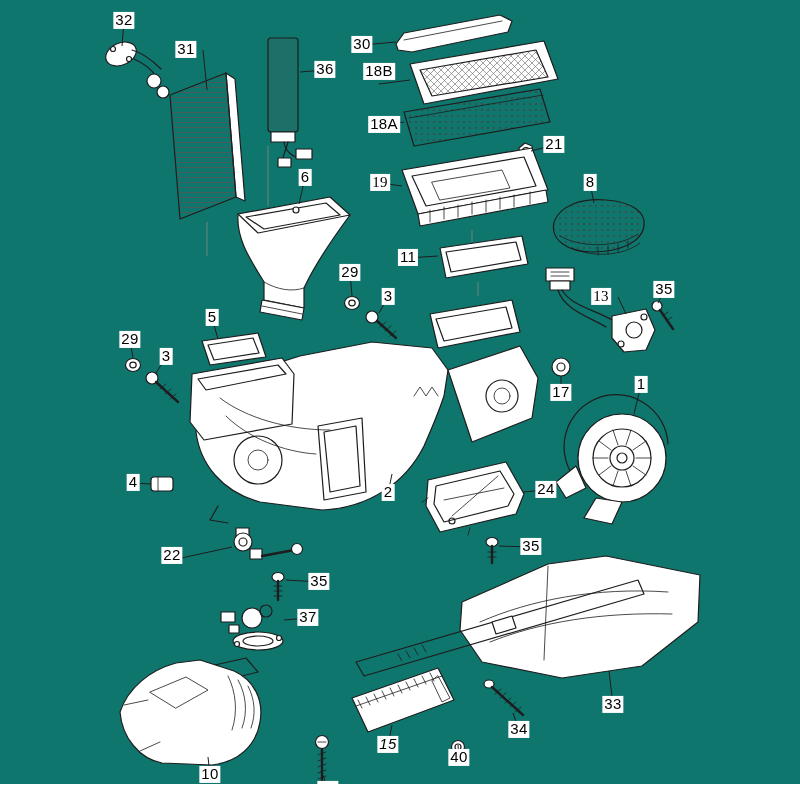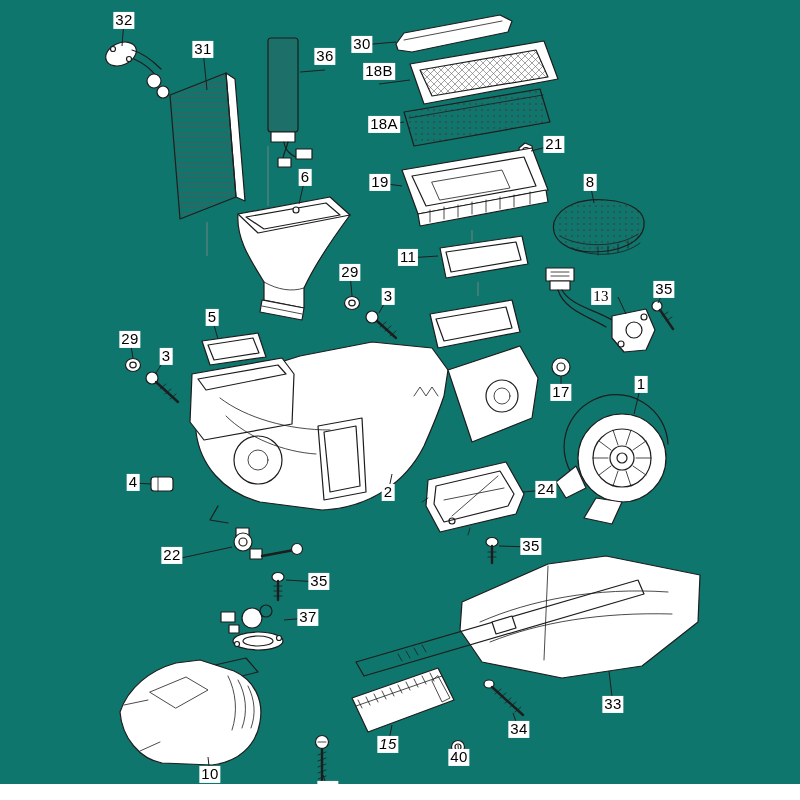--- a/index.html
+++ b/index.html
@@ -320,27 +320,27 @@
       <line x1="210" y1="775" x2="208" y2="757"></line>
       <line x1="328" y1="790" x2="323" y2="775"></line>
       <line x1="388" y1="745" x2="392" y2="725"></line>
       <line x1="459" y1="758" x2="458" y2="745"></line>
       <line x1="519" y1="730" x2="513" y2="713"></line>
       <line x1="613" y1="705" x2="609" y2="671"></line>
     </svg>
 
   <div id="callout-layer">
       <div class="callout" style="left: 124px; top: 21px;">32</div>
-      <div class="callout" style="left: 203px; top: 50px;">31</div>
-      <div class="callout" style="left: 325px; top: 57px;">36</div>
+      <div class="callout" style="left: 186px; top: 50px;">31</div>
+      <div class="callout" style="left: 325px; top: 70px;">36</div>
       <div class="callout" style="left: 362px; top: 45px;">30</div>
       <div class="callout" style="left: 379px; top: 72px;">18B</div>
       <div class="callout" style="left: 384px; top: 125px;">18A</div>
       <div class="callout" style="left: 554px; top: 145px;">21</div>
-      <div class="callout" style="left: 380px; top: 183px;">19</div>
+      <div class="callout" style="left: 380px; top: 183px; font-family: Liberation Serif, serif;">19</div>
       <div class="callout" style="left: 590px; top: 183px;">8</div>
       <div class="callout" style="left: 305px; top: 178px;">6</div>
       <div class="callout" style="left: 408px; top: 258px;">11</div>
       <div class="callout" style="left: 350px; top: 273px;">29</div>
       <div class="callout" style="left: 388px; top: 297px;">3</div>
       <div class="callout" style="left: 601px; top: 297px; font-family: Liberation Serif, serif;">13</div>
       <div class="callout" style="left: 664px; top: 290px;">35</div>
       <div class="callout" style="left: 212px; top: 318px;">5</div>
       <div class="callout" style="left: 130px; top: 340px;">29</div>
       <div class="callout" style="left: 166px; top: 357px;">3</div>

